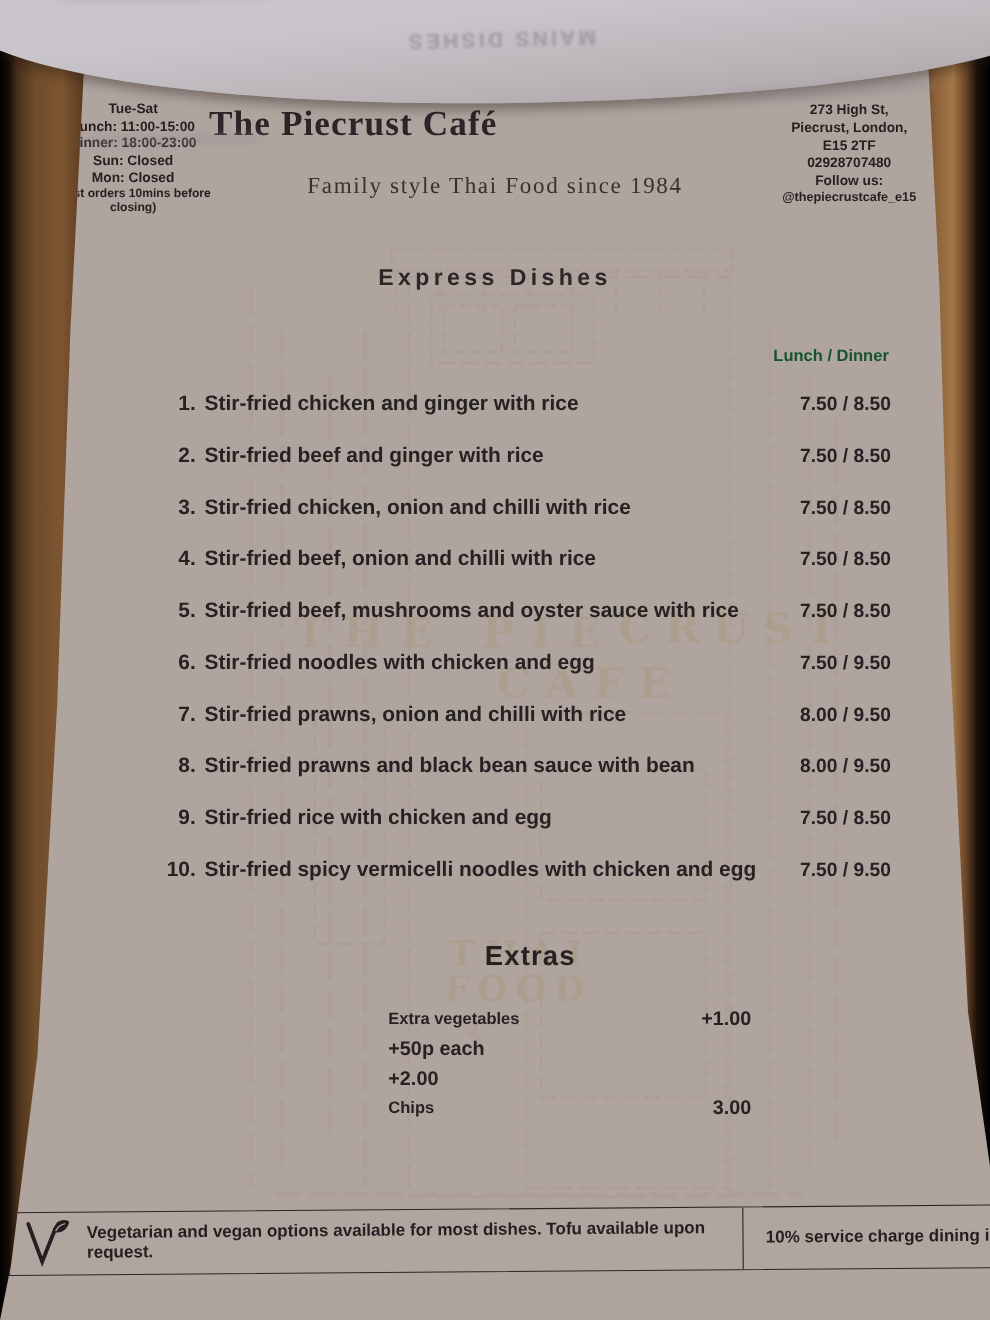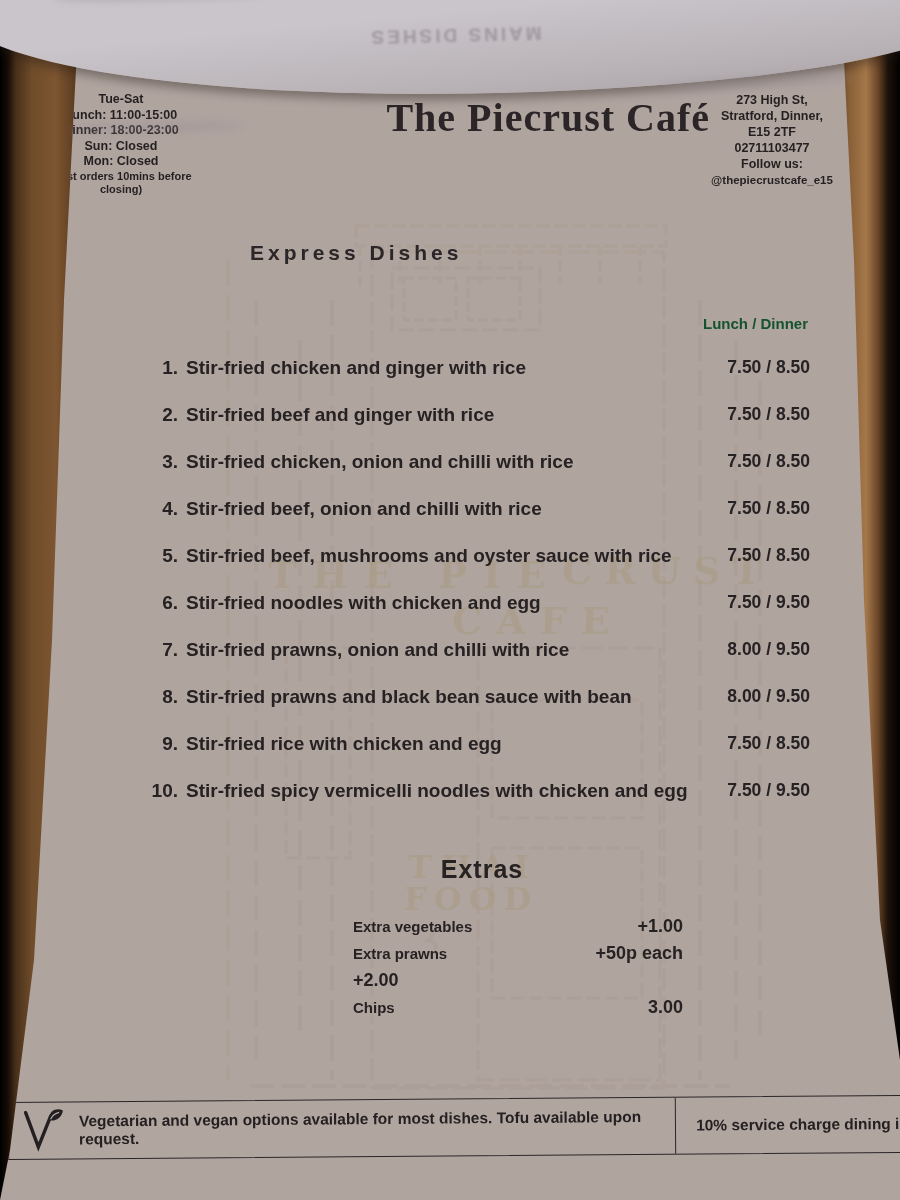--- a/index.html
+++ b/index.html
@@ -42,38 +42,38 @@
   .wm-thai{left:408px;top:848px;font-size:32px;letter-spacing:9px;}
   .wm-food{left:404px;top:880px;font-size:32px;letter-spacing:7px;}
 
   
   .hours{
     position:absolute;left:48px;top:92px;width:146px;text-align:center;
     font-size:12.5px;font-weight:bold;color:#241f20;line-height:15.5px;
   }
   .hours .small{font-size:11px;line-height:13.5px;}
   .title{
-    position:absolute;left:190px;top:94px;width:520px;text-align:right;
-    font-family:"Liberation Serif",serif;font-weight:bold;font-size:40px;
+    position:absolute;left:190px;top:94px;width:520px;text-align:left;
+    font-family:"Liberation Serif",serif;font-weight:bold;font-size:32px;
     color:#2b2528;letter-spacing:1px;
   }
   .subtitle{
     position:absolute;left:190px;top:156px;width:520px;text-align:center;
     font-family:"Liberation Serif",serif;font-size:21px;color:#38322f;
     letter-spacing:1.5px;
   }
   .contact{
     position:absolute;left:682px;top:92px;width:180px;text-align:center;
     font-size:12.5px;font-weight:bold;color:#241f20;line-height:16px;
   }
   .contact .tiny{font-size:11.5px;}
 
   
   .express-heading{
-    position:absolute;left:250px;top:241px;width:400px;text-align:left;
+    position:absolute;left:250px;top:241px;width:400px;text-align:center;
     font-size:21px;font-weight:bold;color:#2b2627;letter-spacing:4px;
   }
   .price-header{
     position:absolute;left:148px;top:315px;width:660px;text-align:right;
     font-size:15px;font-weight:bold;color:#14532d;
   }
   .items{position:absolute;left:146px;top:344px;width:664px;}
   .item-row{height:47px;display:flex;align-items:center;color:#262122;}
   .item-num{width:32px;text-align:right;font-size:19px;font-weight:bold;flex:none;}
   .item-name{margin-left:8px;font-size:19px;font-weight:bold;flex:1 1 auto;}
@@ -154,26 +154,27 @@
     <div class="hours">
       <div>Tue-Sat</div>
       <div>Lunch: 11:00-15:00</div>
       <div>Dinner: 18:00-23:00</div>
       <div>Sun: Closed</div>
       <div>Mon: Closed</div>
       <div class="small">(Last orders 10mins before closing)</div>
     </div>
 
     <div class="title">The Piecrust Café</div>
+    <div class="subtitle">Family style Thai Food since 1984</div>
 
     <div class="contact">
       <div>273 High St,</div>
-      <div>Stratford, Dinner,</div>
+      <div>Piecrust, London,</div>
       <div>E15 2TF</div>
-      <div>02711103477</div>
+      <div>02928707480</div>
       <div>Follow us:</div>
       <div class="tiny">@thepiecrustcafe_e15</div>
     </div>
 
     <div class="express-heading">Express Dishes</div>
     <div class="price-header">Lunch / Dinner</div>
 
     <div class="items">
       <div class="item-row">
         <span class="item-num">1.</span>
@@ -227,21 +228,20 @@
       </div>
     </div>
 
     <div class="extras-heading">Extras</div>
     <div class="extras">
       <div class="extra-row">
         <span class="extra-name">Extra vegetables</span>
         <span class="extra-price">+1.00</span>
       </div>
       <div class="extra-row">
-        <span class="extra-name">Extra prawns</span>
         <span class="extra-price">+50p each</span>
       </div>
       <div class="extra-row">
         <span class="extra-price">+2.00</span>
       </div>
       <div class="extra-row">
         <span class="extra-name">Chips</span>
         <span class="extra-price">3.00</span>
       </div>
     </div>

